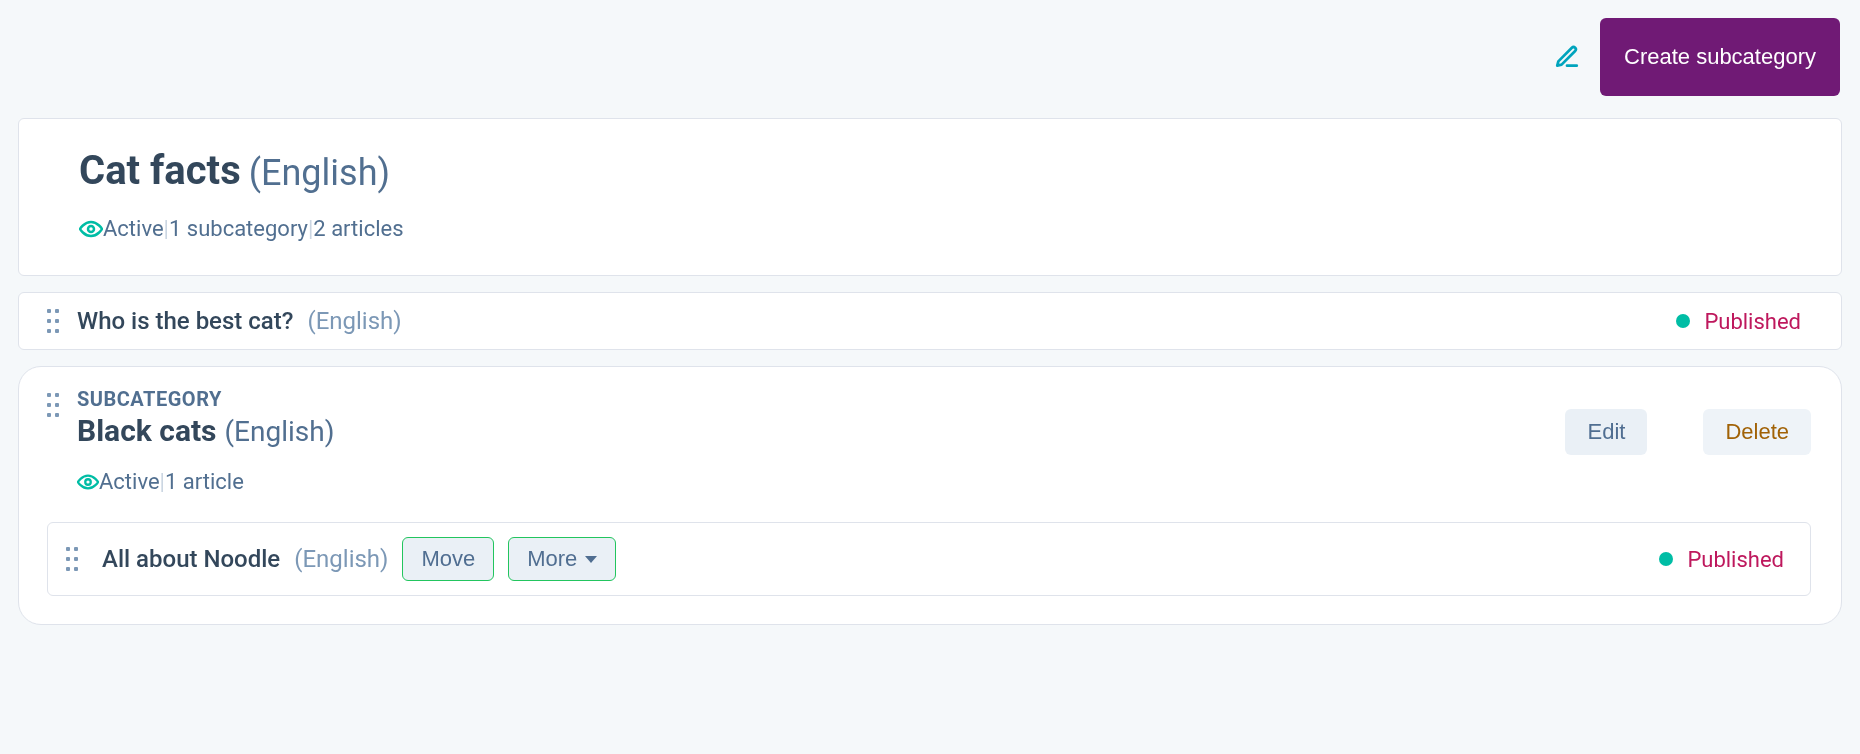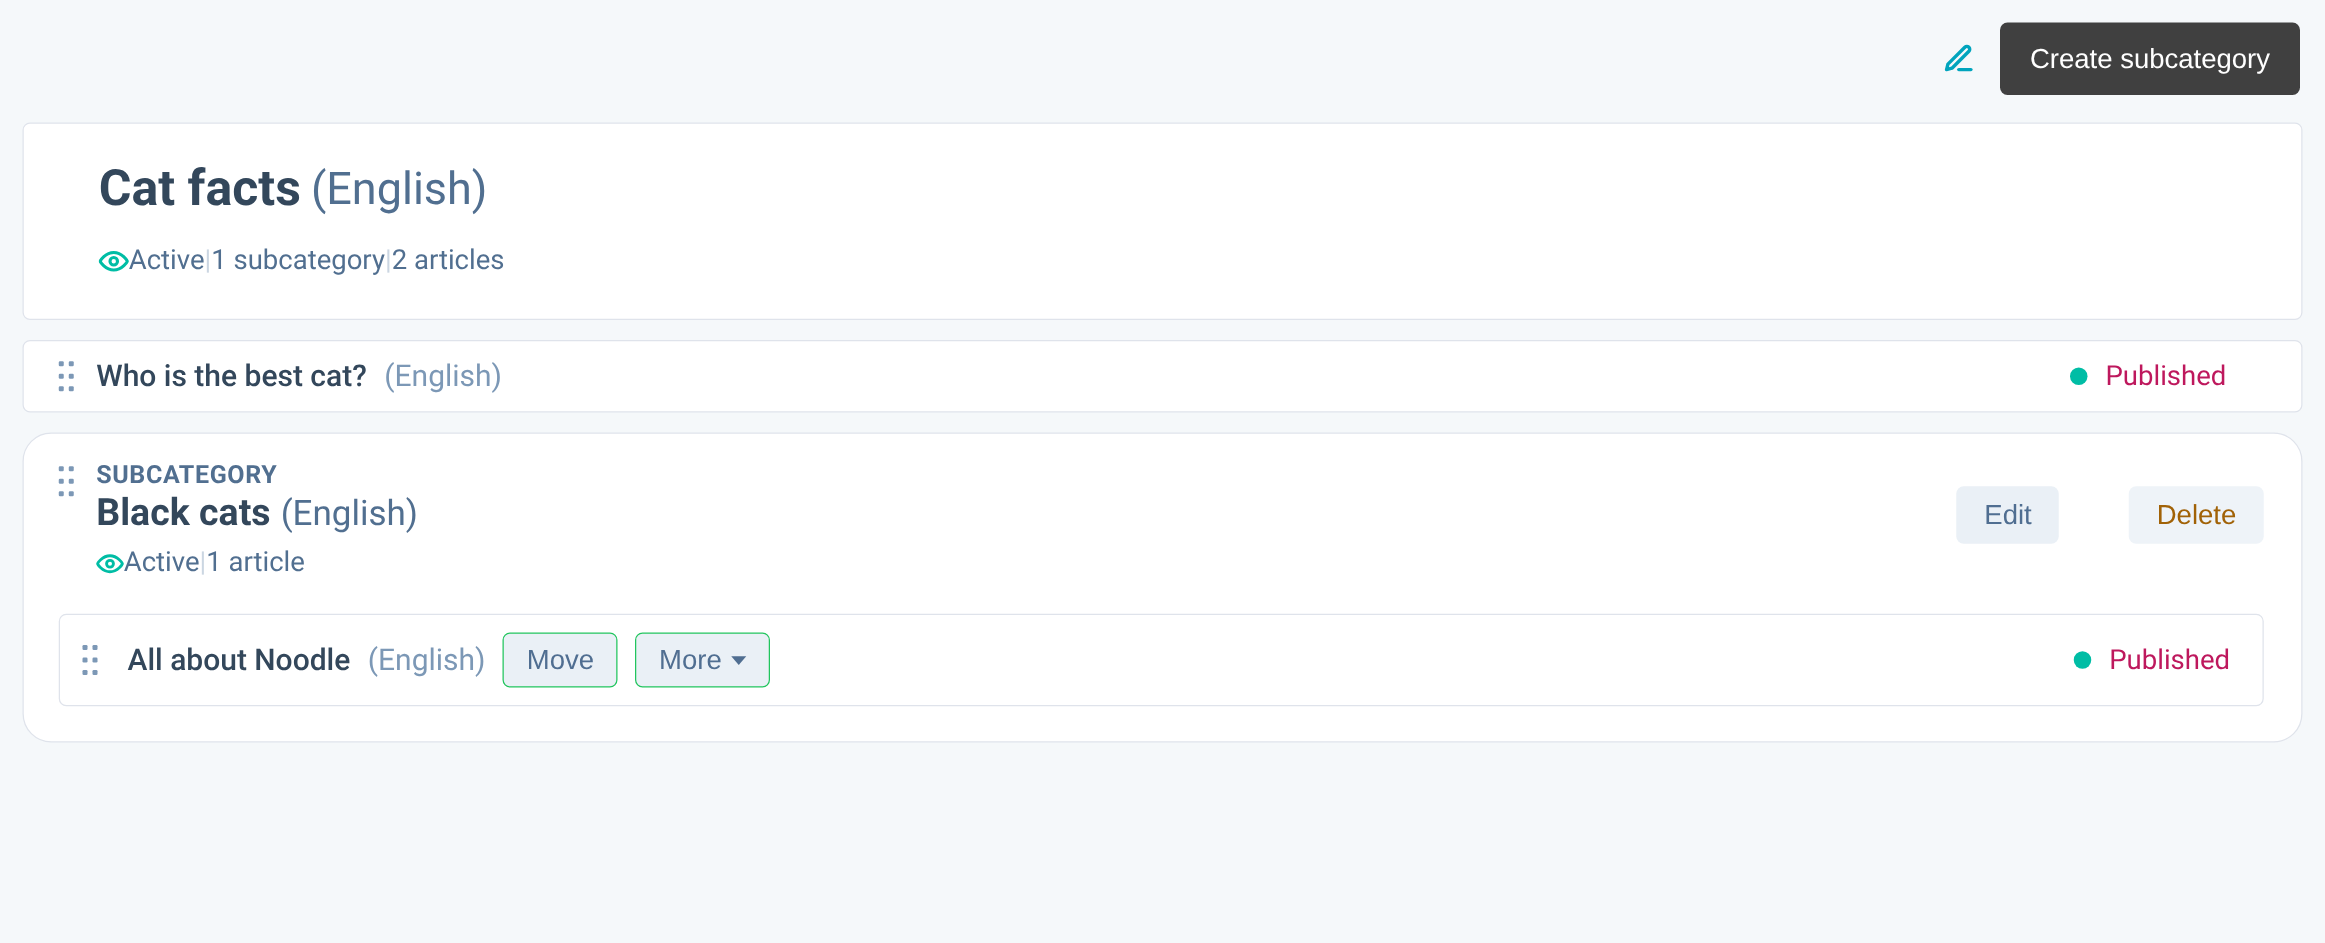--- a/index.html
+++ b/index.html
@@ -25,43 +25,43 @@
     display: inline-flex;
     align-items: center;
     gap: 14px;
     color: #00a4bd;
     font-weight: 700;
     font-size: 30px;
     cursor: pointer;
   }
   .edit-category-link svg { display: block; }
   .btn-primary {
-    background: #404040;
+    background: #701a75;
     color: #fff;
     font-size: 22px;
     font-weight: 500;
     border: none;
-    padding: 16px 24px;
+    padding: 26px 24px;
     border-radius: 6px;
     cursor: pointer;
   }
 
   .card {
     background: #fff;
     border: 1px solid #dfe3eb;
     border-radius: 6px;
     margin-bottom: 16px;
   }
 
   .hero {
     padding: 28px 42px 34px 60px;
   }
   .hero-title {
     display: flex;
-    align-items: center;
+    align-items: flex-end;
     gap: 8px;
     margin-bottom: 22px;
   }
   .hero-title .name {
     font-size: 40px;
     font-weight: 700;
     color: #33475b;
   }
   .hero-title .lang {
     font-size: 36px;
@@ -73,21 +73,21 @@
     align-items: center;
     font-size: 22px;
     color: #516f90;
   }
   .eye-icon { color: #00bda5; display: inline-flex; }
   .sep { color: #cbd6e2; }
 
   .article-row {
     display: flex;
     align-items: center;
-    padding: 14px 60px 14px 28px;
+    padding: 14px 40px 14px 28px;
     text-align: right;
   }
   .drag-handle {
     width: 12px;
     height: 24px;
     display: flex;
     flex-direction: column;
     justify-content: space-between;
     margin-right: 18px;
     cursor: grab;
@@ -133,23 +133,23 @@
   .subcat-header-main { flex: 1; }
   .kicker {
     font-size: 20px;
     font-weight: 700;
     letter-spacing: 0.5px;
     color: #516f90;
     margin-bottom: 2px;
   }
   .subcat-title-row {
     display: flex;
-    align-items: center;
+    align-items: flex-end;
     gap: 8px;
-    margin-bottom: 10px;
+    margin-bottom: 21px;
   }
   .subcat-name {
     font-size: 30px;
     font-weight: 700;
     color: #33475b;
   }
   .subcat-lang {
     font-size: 28px;
     color: #516f90;
   }

